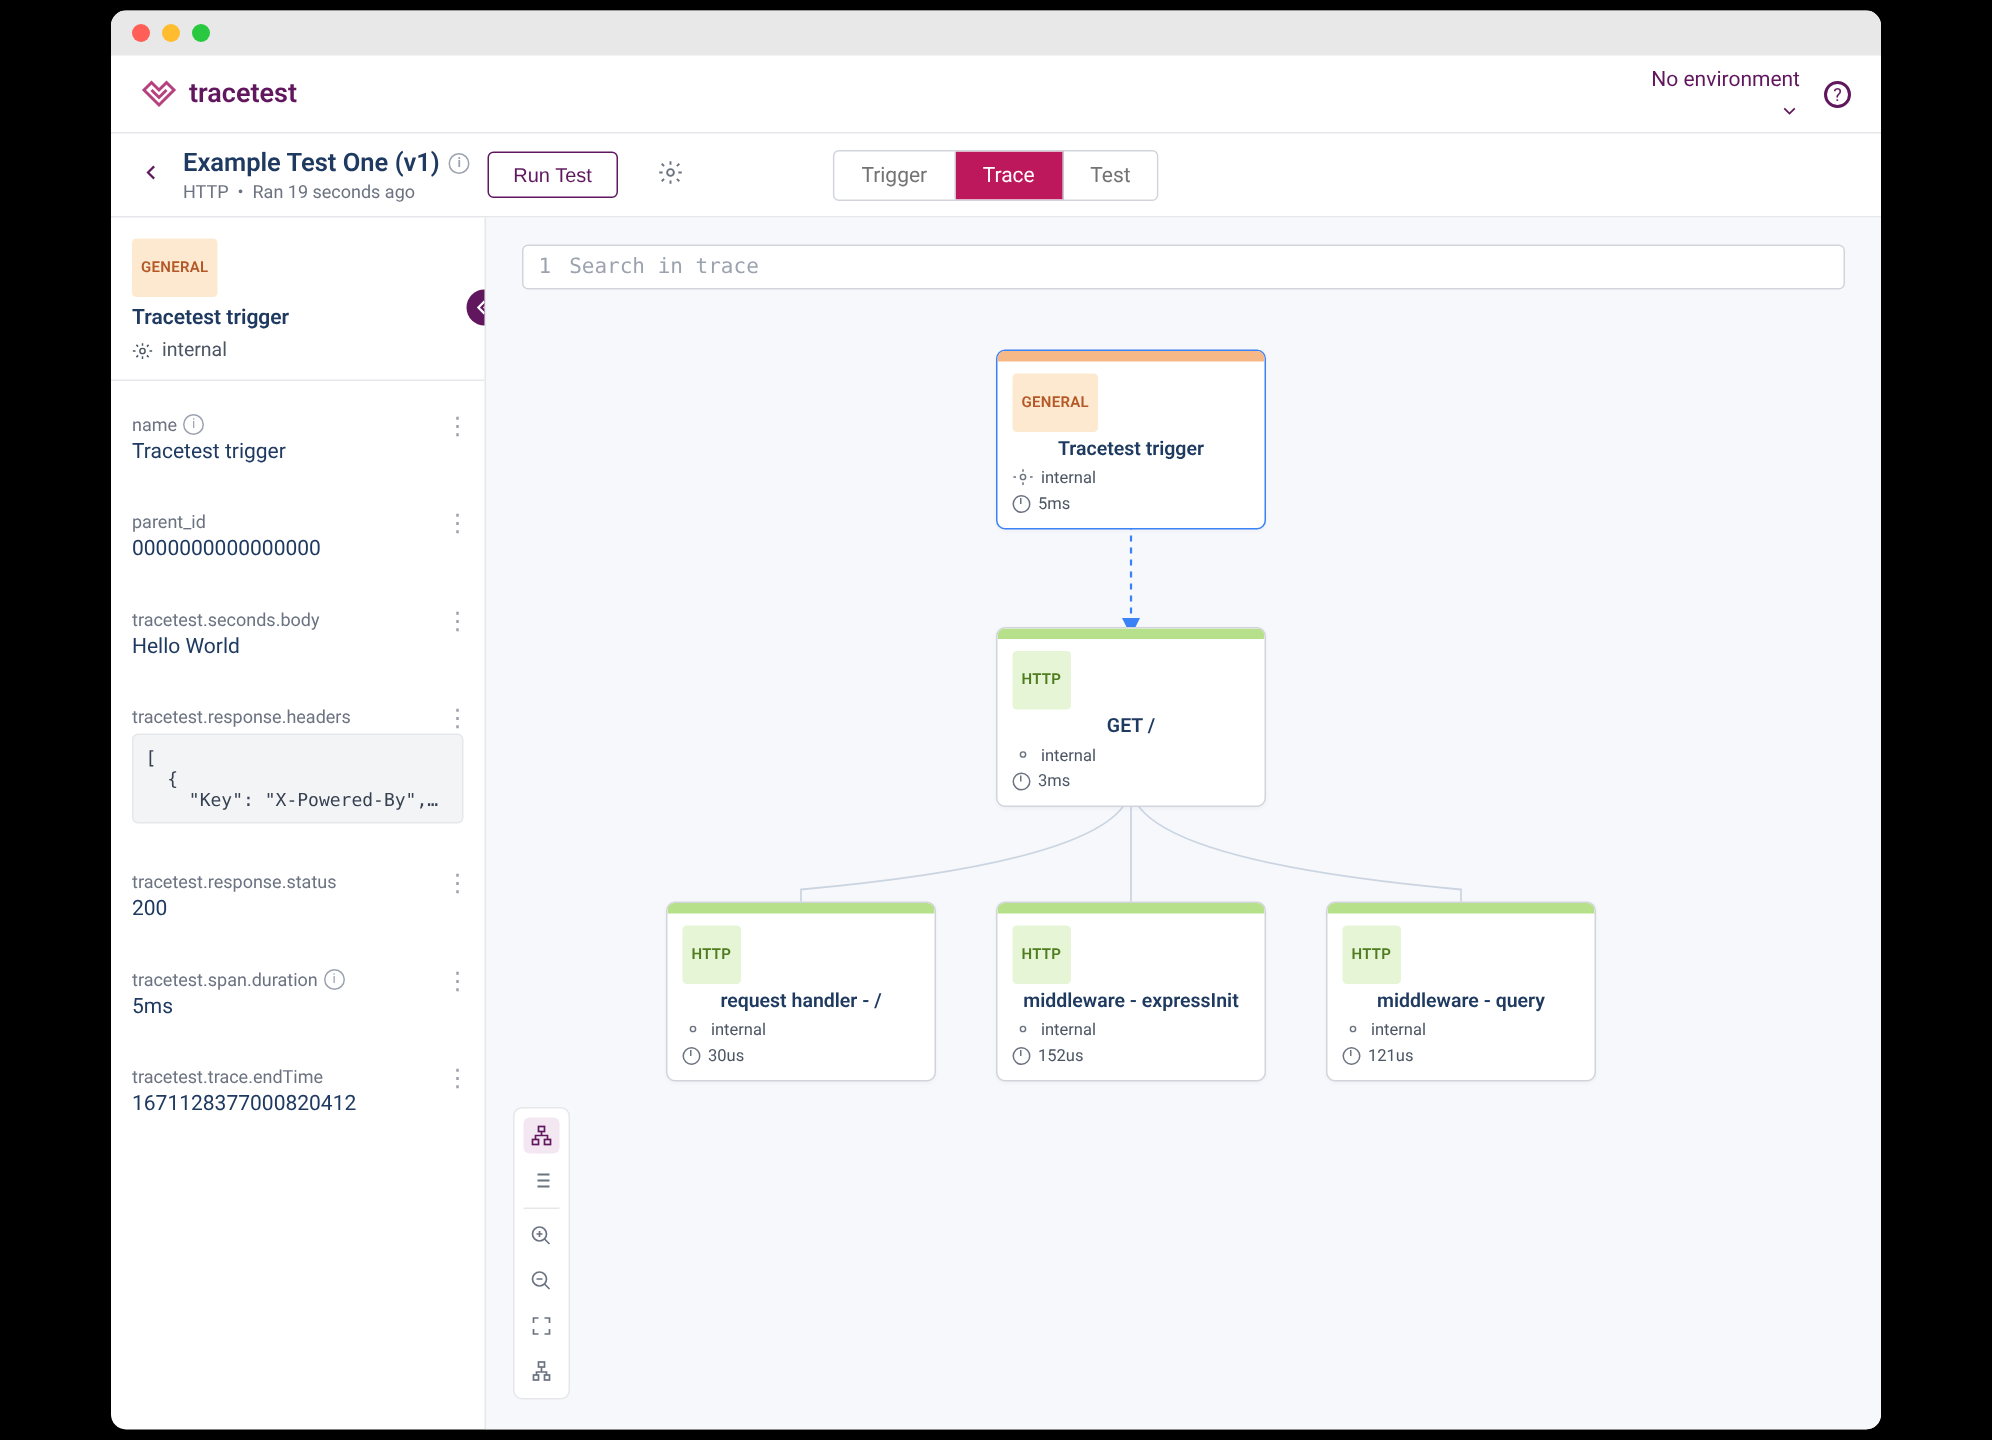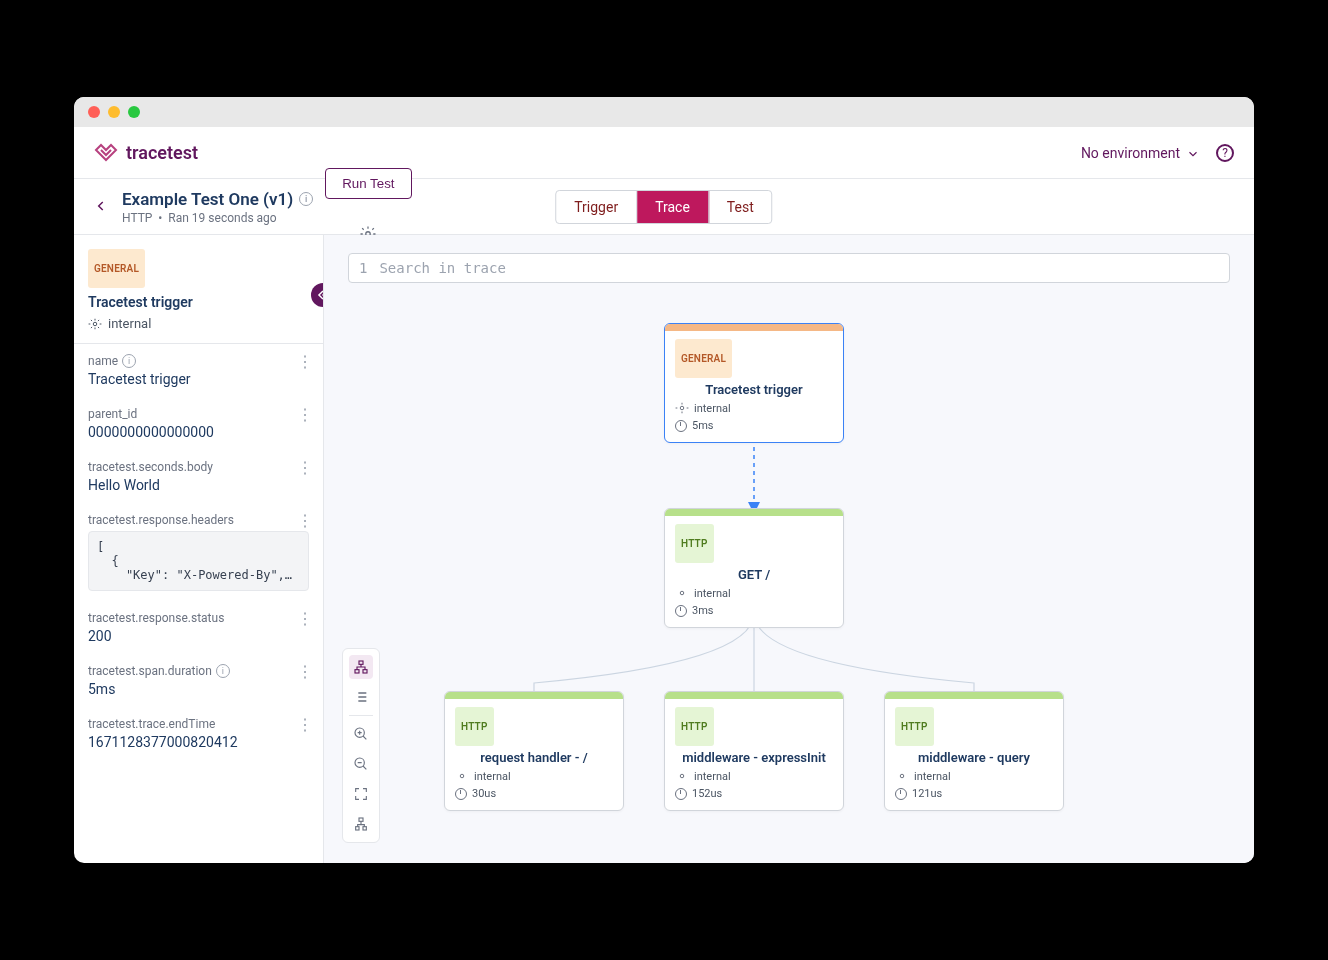--- a/index.html
+++ b/index.html
@@ -1,53 +1,53 @@
 <!DOCTYPE html>
 <html><head>
 <meta charset="utf-8">
 <style>
   * { box-sizing: border-box; margin:0; padding:0; }
   body { background:#000; font-family: -apple-system, BlinkMacSystemFont, "Segoe UI", Roboto, sans-serif; font-size:14px; color:#1f2937; display:flex; align-items:center; justify-content:center; height:960px; width:1328px;}
-  .window { width:1180px; height:766px; background:#fff; border-radius:10px; overflow:hidden; display:flex; flex-direction:column; box-shadow:0 10px 40px rgba(0,0,0,.3);}
+  .window { width:1180px; height:946px; background:#fff; border-radius:10px; overflow:hidden; display:flex; flex-direction:column; box-shadow:0 10px 40px rgba(0,0,0,.3);}
   .titlebar { height:30px; background:#e8e8e8; display:flex; align-items:center; padding:0 14px; gap:8px;}
   .tdot{width:12px;height:12px;border-radius:50%;}
   .red{background:#ff5f57;} .yellow{background:#febc2e;} .green{background:#28c840;}
   .topbar { height:52px; border-bottom:1px solid #e5e7eb; display:flex; align-items:center; padding:0 20px; justify-content:space-between;}
   .logo { display:flex; align-items:center; gap:8px; color:#61175e; font-weight:600; font-size:18px;}
   .logo svg{width:24px;height:24px;}
   .topright{display:flex;align-items:center;gap:16px;color:#61175e;}
-  .noenv{display:flex;align-items:flex-end;gap:6px;cursor:pointer;}
+  .noenv{display:flex;align-items:flex-end;gap:6px;cursor:pointer;flex-direction:column;}
   .helpicon{width:18px;height:18px;border:2px solid #61175e;border-radius:50%;display:flex;align-items:center;justify-content:center;font-size:12px;color:#61175e;}
   .subhead{height:56px;border-bottom:1px solid #e5e7eb;display:flex;align-items:center;padding:0 20px;gap:12px;}
   .back{color:#61175e;font-size:18px;cursor:pointer;}
   .titleblock{flex:0 0 auto;}
   .ttitle{display:flex;align-items:center;gap:6px;color:#1f3a60;font-weight:600;font-size:17px;}
   .tsub{color:#6b7280;font-size:12px;margin-top:2px;}
   .tabs{display:flex;border:1px solid #d1d5db;border-radius:4px;overflow:hidden;position:absolute;left:50%;transform:translateX(-50%);}
-  .tab{padding:8px 18px;color:#7f1d1d;cursor:pointer;font-size:14px;border-right:1px solid #d1d5db;}
+  .tab{padding:8px 18px;color:#737373;cursor:pointer;font-size:14px;border-right:1px solid #d1d5db;}
   .tab:last-child{border-right:none;}
   .tab.active{background:#be185d;color:#fff;}
   .runbtn{border:1px solid #61175e;color:#61175e;padding:7px 16px;border-radius:4px;cursor:pointer;background:#fff;}
-  .subright{display:flex;align-items:center;gap:26px;flex-direction:column;}
+  .subright{display:flex;align-items:center;gap:26px;}
   .gearbtn{color:#6b7280;cursor:pointer;}
   .body{flex:1;display:flex;overflow:hidden;position:relative;}
   .sidebar{width:250px;border-right:1px solid #e5e7eb;display:flex;flex-direction:column;overflow:hidden;position:relative;}
   .sidehead{padding:14px 14px 12px;border-bottom:1px solid #e5e7eb;}
   .badge{display:inline-block;background:#fde9cf;color:#b45827;font-size:10px;font-weight:600;padding:14px 6px;border-radius:3px;letter-spacing:.2px;}
   .badge.http{background:#e5f5d5;color:#4f7c1f;}
   .sidetitle{color:#1f3a60;font-weight:600;margin-top:6px;}
   .sidemeta{display:flex;align-items:center;gap:6px;color:#4b5563;margin-top:6px;font-size:13px;}
   .gearsm{width:14px;height:14px;}
   .collapse{position:absolute;right:-12px;top:48px;width:24px;height:24px;background:#61175e;border-radius:50%;color:#fff;display:flex;align-items:center;justify-content:center;font-size:14px;cursor:pointer;z-index:5;}
   .attrsearch{margin:14px;}
   .attrsearch .inp{width:100%;border:1px solid #d1d5db;border-radius:4px;padding:6px 8px 6px 28px;font-size:13px;}
   .attrsearch .wrap{position:relative;}
   .attrsearch .sicon{position:absolute;left:8px;top:7px;color:#9ca3af;}
   .attrs{flex:1;overflow-y:auto;padding:0 0 10px;}
-  .attr{padding:10px 14px;position:relative;}
+  .attr{padding:10px 14px;position:relative;margin-top:12px;}
   .attrk{color:#6b7280;font-size:12px;display:flex;align-items:center;gap:4px;}
   .attrv{color:#1f3a60;font-size:14px;margin-top:3px;word-break:break-all;}
   .attrmenu{position:absolute;right:10px;top:16px;color:#9ca3af;cursor:pointer;font-size:16px;line-height:4px;}
   .codebox{background:#f3f4f6;border:1px solid #e5e7eb;border-radius:4px;padding:8px;font-family:ui-monospace,Menlo,monospace;font-size:12px;color:#374151;margin-top:4px;white-space:pre;overflow:hidden;max-height:60px;}
   .main{flex:1;background:#f7f8fc;display:flex;flex-direction:column;position:relative;}
   .searchbar{margin:18px 24px 0;border:1px solid #d1d5db;border-radius:4px;background:#fff;display:flex;align-items:center;padding:6px 10px;font-family:ui-monospace,Menlo,monospace;color:#6b7280;}
   .searchbar .ln{color:#9ca3af;margin-right:12px;}
   .canvas{flex:1;position:relative;overflow:hidden;}
   .node{position:absolute;width:180px;background:#fff;border:1px solid #d1d5db;border-radius:6px;overflow:hidden;box-shadow:0 1px 3px rgba(0,0,0,.04);}
   .node .bar{height:7px;background:#b7e08a;}

